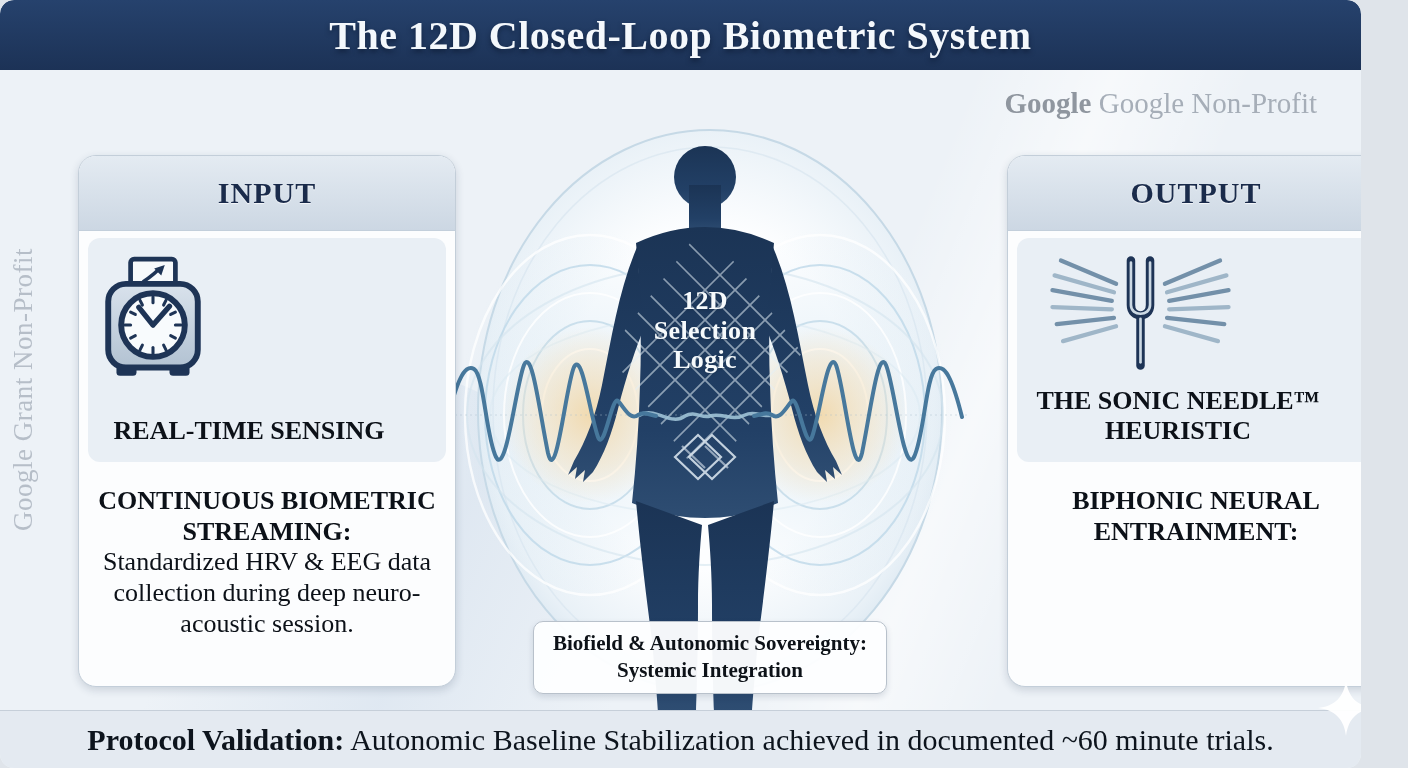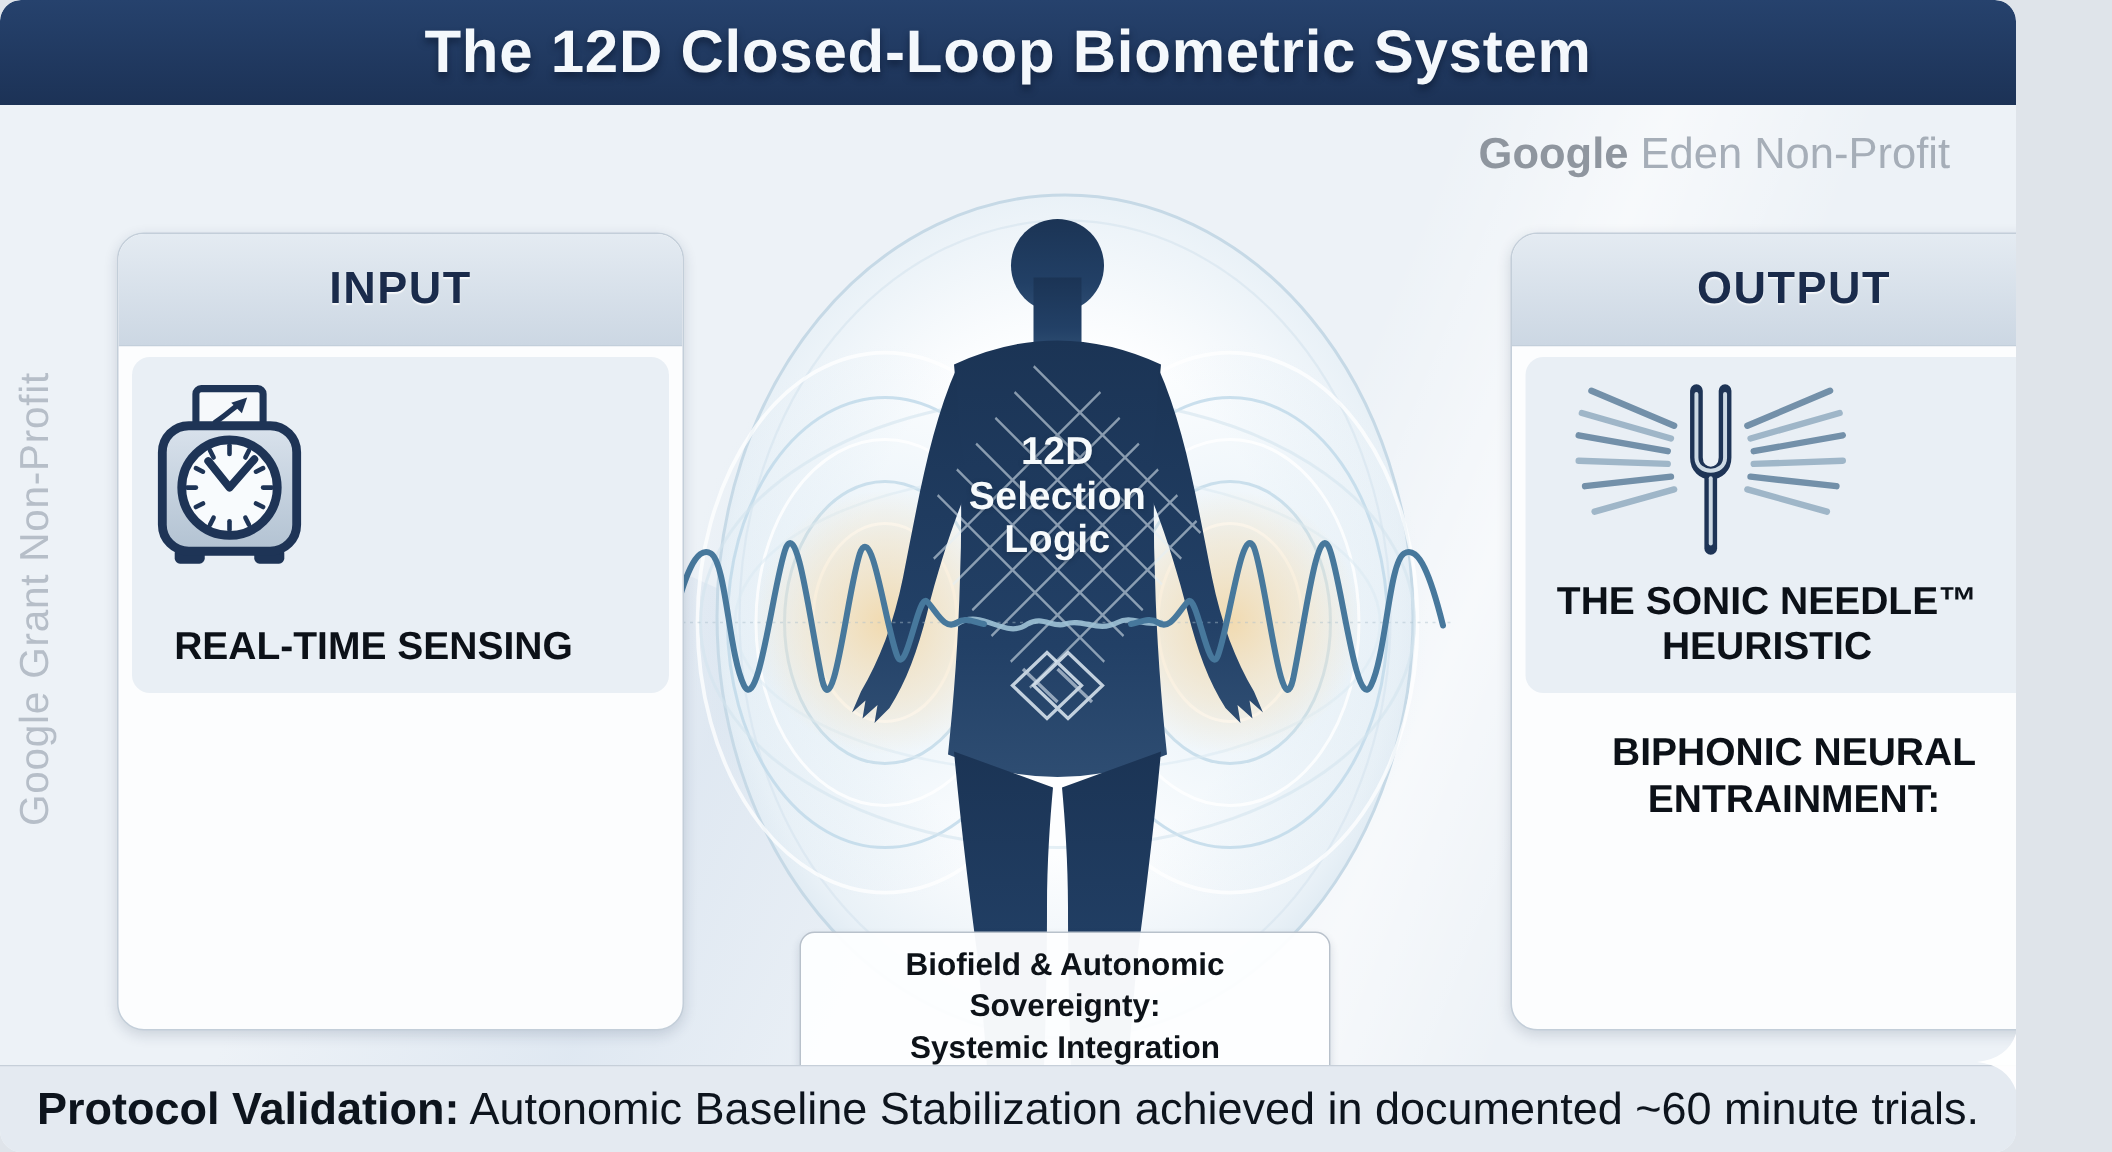--- a/index.html
+++ b/index.html
@@ -1,19 +1,20 @@
 <!DOCTYPE html>
 <html><head>
 <meta charset="utf-8">
 <style>
   html,body{margin:0;padding:0;background:#dfe4ea;}
   #canvas{
     position:relative;width:1344px;height:768px;overflow:hidden;
     background:#edf2f7;border-radius:14px;
-    font-family:Liberation Sans, sans-serif;
+    font-family:Liberation Serif, serif;
+    padding-left:17px;
   }
   
   .streak-a{position:absolute;top:-160px;left:880px;width:260px;height:980px;
     transform:rotate(22deg);z-index:0;
     background:linear-gradient(90deg,rgba(255,255,255,0),rgba(255,255,255,.55),rgba(255,255,255,0));}
   .streak-b{position:absolute;top:380px;left:170px;width:430px;height:620px;
     transform:rotate(24deg);z-index:0;
     background:linear-gradient(90deg,rgba(190,205,225,0),rgba(198,214,232,.35),rgba(190,205,225,0));}
   
   .header{position:absolute;left:0;top:0;right:0;height:70px;z-index:6;
@@ -69,21 +70,21 @@
 
 <div id="canvas">
 
   <div class="streak-a"></div>
   <div class="streak-b"></div>
 
   <div class="header">
     <div class="header-title">The 12D Closed-Loop Biometric System</div>
   </div>
 
-  <div class="wm-top-right"><span class="brand">Google</span> <span class="rest">Eden Non-Profit</span></div>
+  <div class="wm-top-right"><span class="brand">Google</span> <span class="rest">Google Non-Profit</span></div>
   <div class="wm-left">Google Grant Non-Profit</div>
   <div class="wm-right">EIC Accelerator</div>
 
   <svg class="figure-svg" width="530" height="627" viewBox="0 0 530 627">
     <defs>
       <radialGradient id="sphereWash" cx="50%" cy="48%" r="55%">
         <stop offset="55%" stop-color="#fdfeff"></stop>
         <stop offset="88%" stop-color="#e9f1f7"></stop>
         <stop offset="100%" stop-color="#d9e6f0"></stop>
       </radialGradient>
@@ -216,20 +217,24 @@
             <line x1="39" y1="83" x2="41" y2="79"></line>
           <line x1="31" y1="73" x2="35" y2="71"></line>
             <line x1="26" y1="62" x2="31" y2="62"></line>
           <line x1="31" y1="51" x2="35" y2="53"></line>
             <line x1="39" y1="41" x2="41" y2="45"></line>
         </g>
         <path d="M38 47 L50 62 L64 46" fill="none" stroke="#1e3456" stroke-width="4.5" stroke-linecap="round" stroke-linejoin="round"></path>
       </svg>
       <div class="card-subtitle">REAL-TIME SENSING</div>
     </div>
+    <div class="card-body">
+      <div class="card-body-heading">CONTINUOUS BIOMETRIC STREAMING:</div>
+      <div>Standardized HRV &amp; EEG data collection during deep neuro-acoustic session.</div>
+    </div>
   </div>
 
   <div class="card output">
     <div class="card-header">
       <span class="card-header-label">OUTPUT</span>
     </div>
     <div class="card-mid">
       <svg width="235" height="122" viewBox="0 0 170 115">
         <g stroke-linecap="round">
           <line x1="62" y1="30" x2="10" y2="8" stroke="#7390a9" stroke-width="4"></line>

